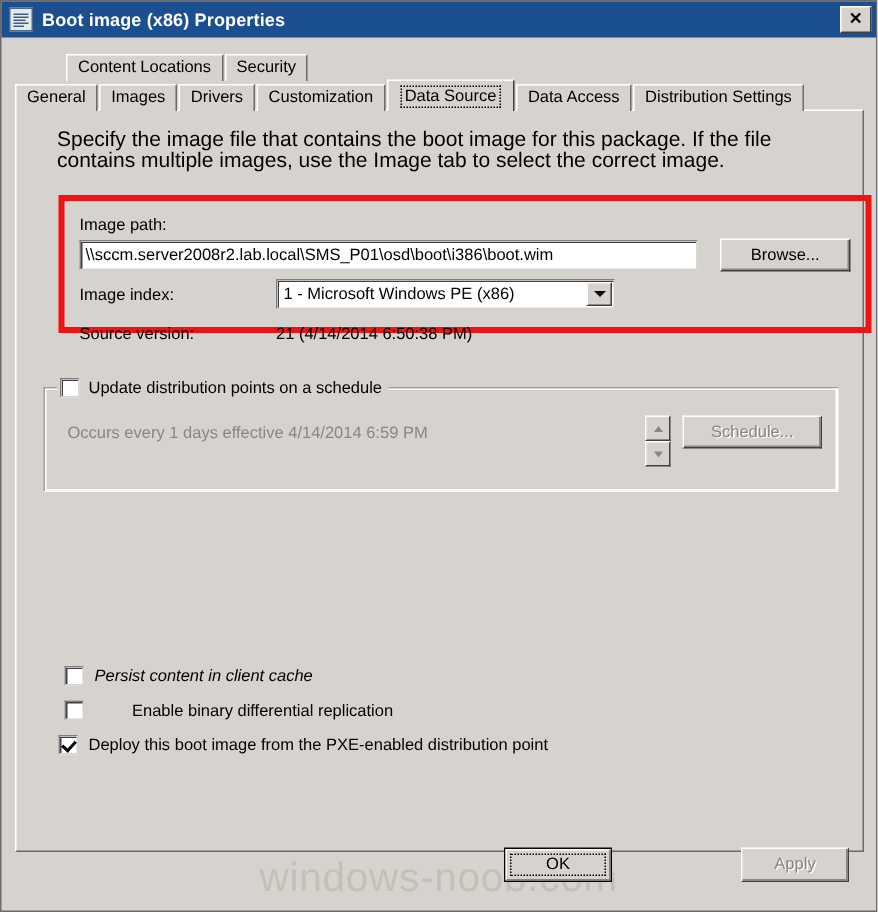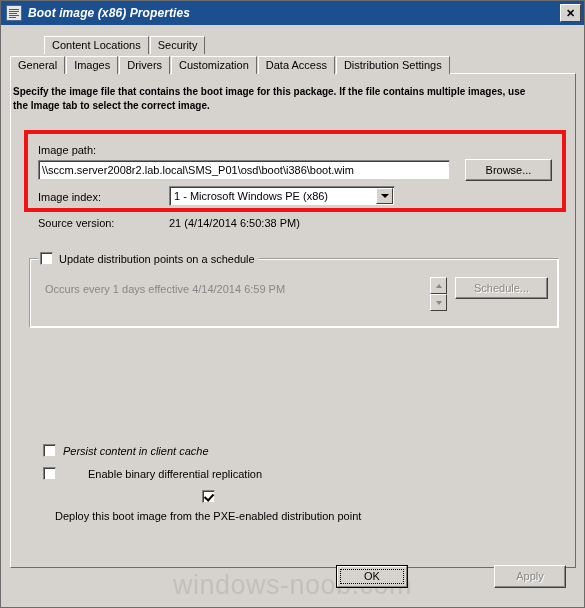--- a/index.html
+++ b/index.html
@@ -60,21 +60,20 @@
   #titlebar-icon i:nth-child(2) { top: 5px;  width: 10px; }
   #titlebar-icon i:nth-child(3) { top: 7px;  width: 8px; }
   #titlebar-icon i:nth-child(4) { top: 9px;  width: 10px; }
   #titlebar-icon i:nth-child(5) { top: 11px; width: 7px; }
   #titlebar-title {
     color: #ffffff;
     font-size: 12px;
     font-weight: bold;
     letter-spacing: 0.1px;
     white-space: nowrap;
-    font-style: italic;
   }
   #titlebar-spacer { flex: 1; }
   #close-button {
     width: 21px; height: 18px;
     background: #d6d3ce;
     border-top: 1px solid #ffffff;
     border-left: 1px solid #ffffff;
     border-right: 1px solid #404040;
     border-bottom: 1px solid #404040;
     box-sizing: border-box;
@@ -153,36 +152,35 @@
     box-sizing: border-box;
     background: #d6d3ce;
     border-top: 1px solid #ffffff;
     border-left: 1px solid #ffffff;
     border-right: 1px solid #6b6b6b;
     border-bottom: 1px solid #6b6b6b;
   }
 
   #description {
     position: absolute;
-    left: 2px;
+    left: 27px;
     top: 11px;
     width: 530px;
-    font-size: 10px;
+    font-size: 14px;
     line-height: 14px;
     color: #000;
-    font-weight: bold;
   }
 
   
   #red-highlight {
     position: absolute;
-    left: 13px;
+    left: 28px;
     top: 56px;
     width: 542px;
-    height: 82px;
+    height: 92px;
     box-sizing: border-box;
     border: 4px solid #f01313;
   }
 
   .field-label {
     position: absolute;
     font-size: 11px;
     color: #000;
     white-space: nowrap;
   }
@@ -419,21 +417,21 @@
     top: 1px;
     width: 4px;
     height: 7px;
     border: solid #000;
     border-width: 0 2px 2px 0;
     transform: rotate(42deg);
   }
 
   #cb-persist  { left: 32px; top: 370px; font-style: italic; }
   #cb-binary   { left: 32px; top: 393px; gap: 32px; }
-  #cb-deploy   { left: 44px; top: 416px; flex-direction: column; }
+  #cb-deploy   { left: 28px; top: 416px; }
 
   
   #watermark {
     position: absolute;
     left: 0;
     right: 0;
     bottom: 6px;
     text-align: center;
     font-family: "Liberation Sans", sans-serif;
     font-size: 27px;
@@ -491,20 +489,23 @@
         </div>
         <div class="tab">
           <span>Images</span>
         </div>
         <div class="tab">
           <span>Drivers</span>
         </div>
         <div class="tab">
           <span>Customization</span>
         </div>
+        <div class="tab selected">
+          <span class="tab-focus">Data Source</span>
+        </div>
         <div class="tab">
           <span>Data Access</span>
         </div>
         <div class="tab">
           <span>Distribution Settings</span>
         </div>
       </div>
     </div>
 
     <div id="tabpage">

